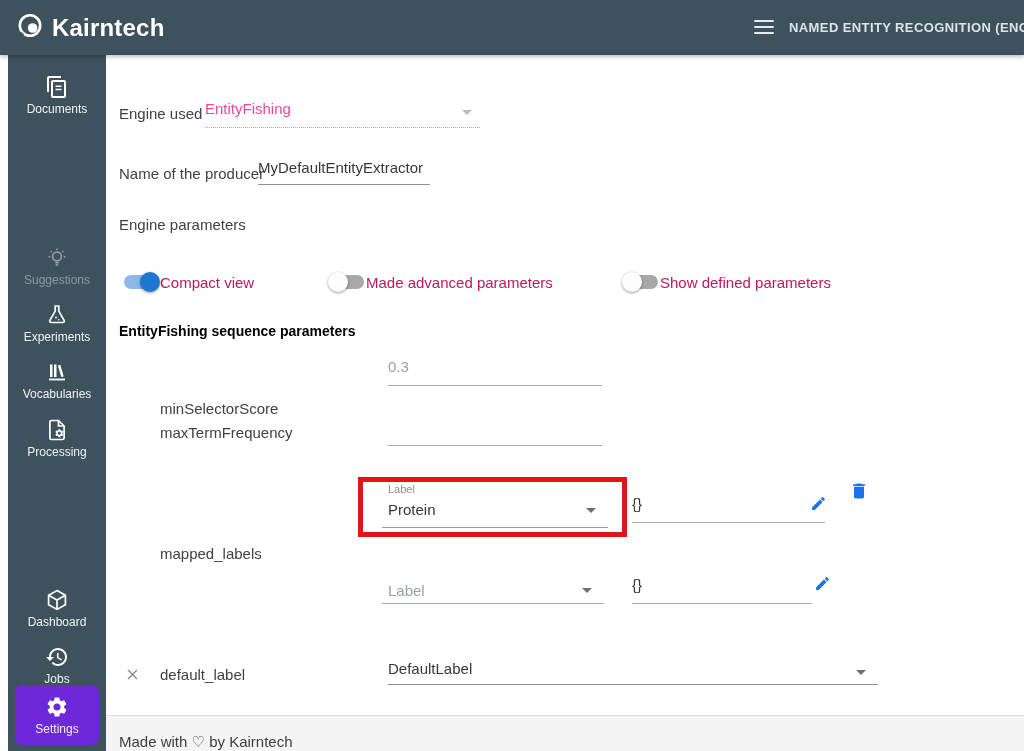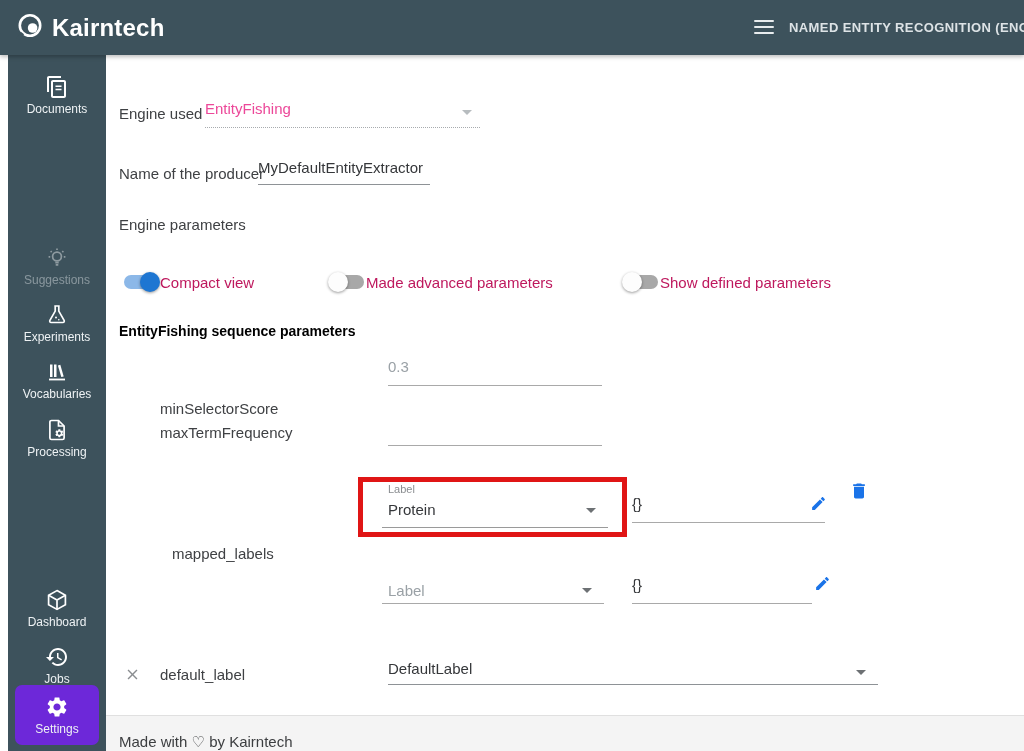--- a/index.html
+++ b/index.html
@@ -242,21 +242,21 @@
       <svg width="17" height="17" viewBox="0 0 24 24" fill="#1a73e8">
         <path d="M3 17.25V21h3.75L17.81 9.94l-3.75-3.75L3 17.25zM20.71 7.04c.39-.39.39-1.02 0-1.41l-2.34-2.34c-.39-.39-1.02-.39-1.41 0l-1.83 1.83 3.75 3.75 1.83-1.83z"></path>
       </svg>
     </span>
     <span class="abs icon-btn" style="left:751px; top:426px;">
       <svg width="20" height="20" viewBox="0 0 24 24" fill="#1a73e8">
         <path d="M6 19c0 1.1.9 2 2 2h8c1.1 0 2-.9 2-2V7H6v12zM19 4h-3.5l-1-1h-5l-1 1H5v2h14V4z"></path>
       </svg>
     </span>
 
-    <span class="abs flabel" style="left:62px; top:490px;margin-left:12px;">mapped_labels</span>
+    <span class="abs flabel" style="left:62px; top:490px;">mapped_labels</span>
 
     <div class="abs" style="left:284px; top:513px; width:222px; height:36px; border-bottom:1px solid #a9a9a9;">
       <span class="ph abs" style="left:6px; top:14px;">Label</span>
       <span class="dd-arrow abs" style="right:12px; top:20px;"></span>
     </div>
     <div class="abs ufield light" style="left:534px; top:521px; width:180px; height:28px;">
       <span class="val">{}</span>
     </div>
     <span class="abs icon-btn" style="left:716px; top:520px;">
       <svg width="17" height="17" viewBox="0 0 24 24" fill="#1a73e8">

